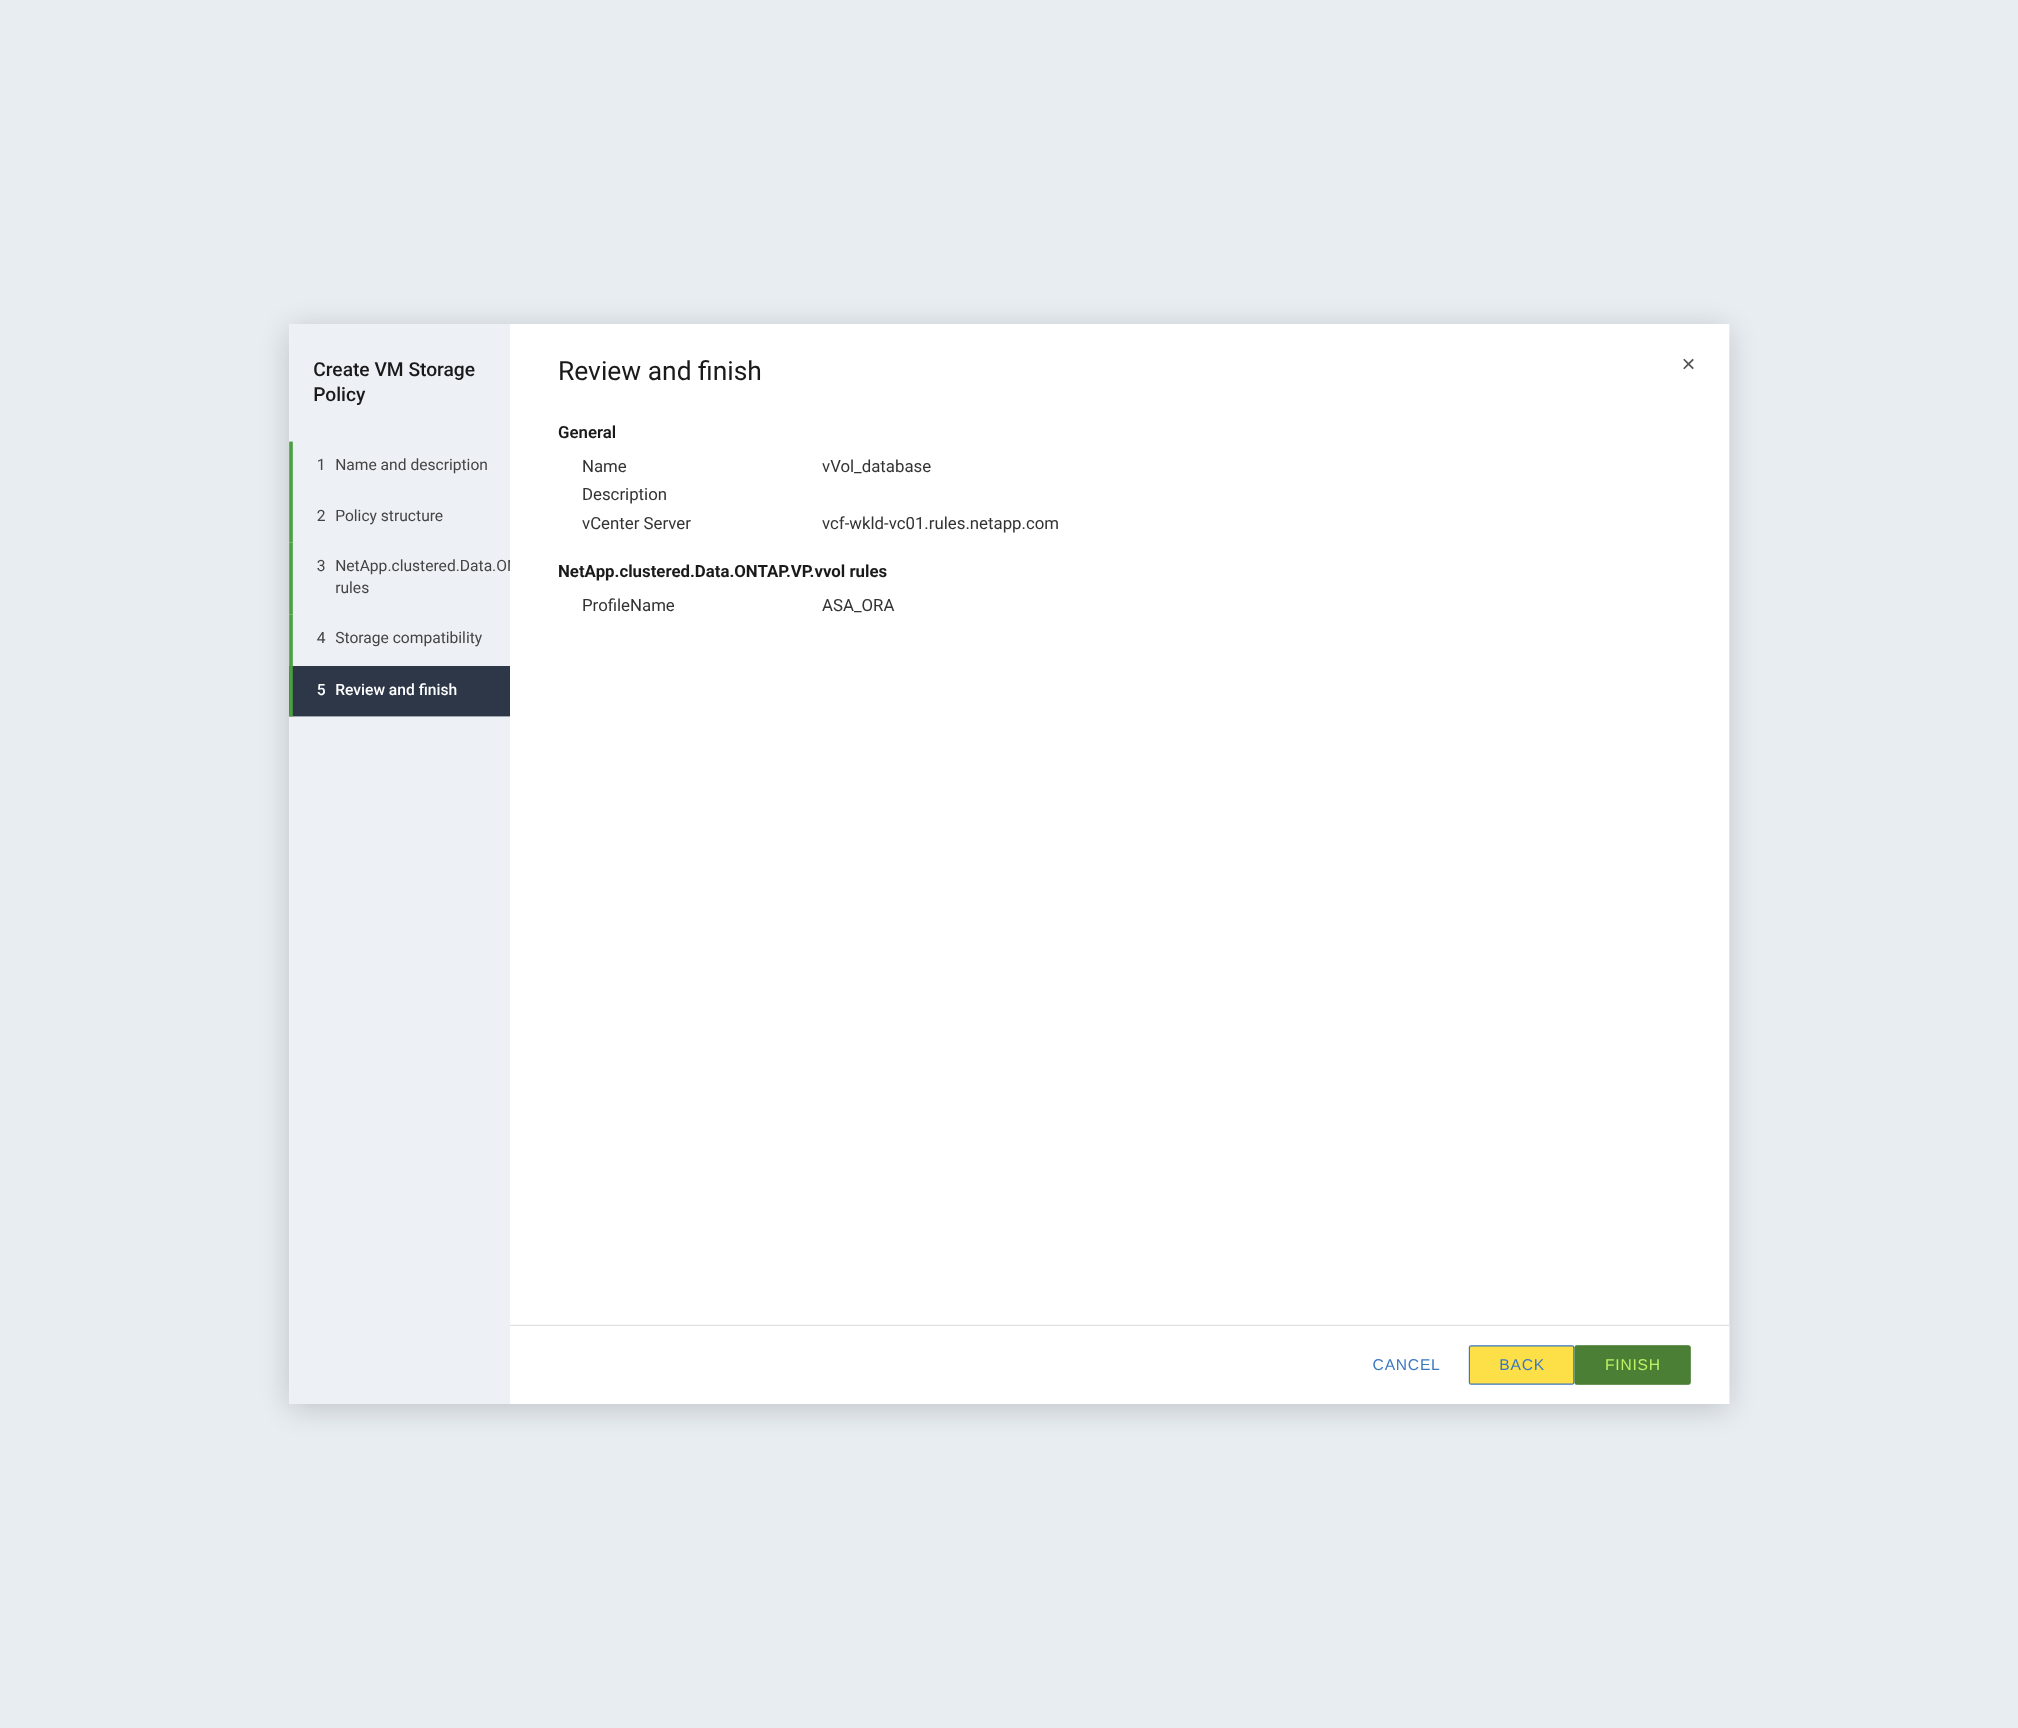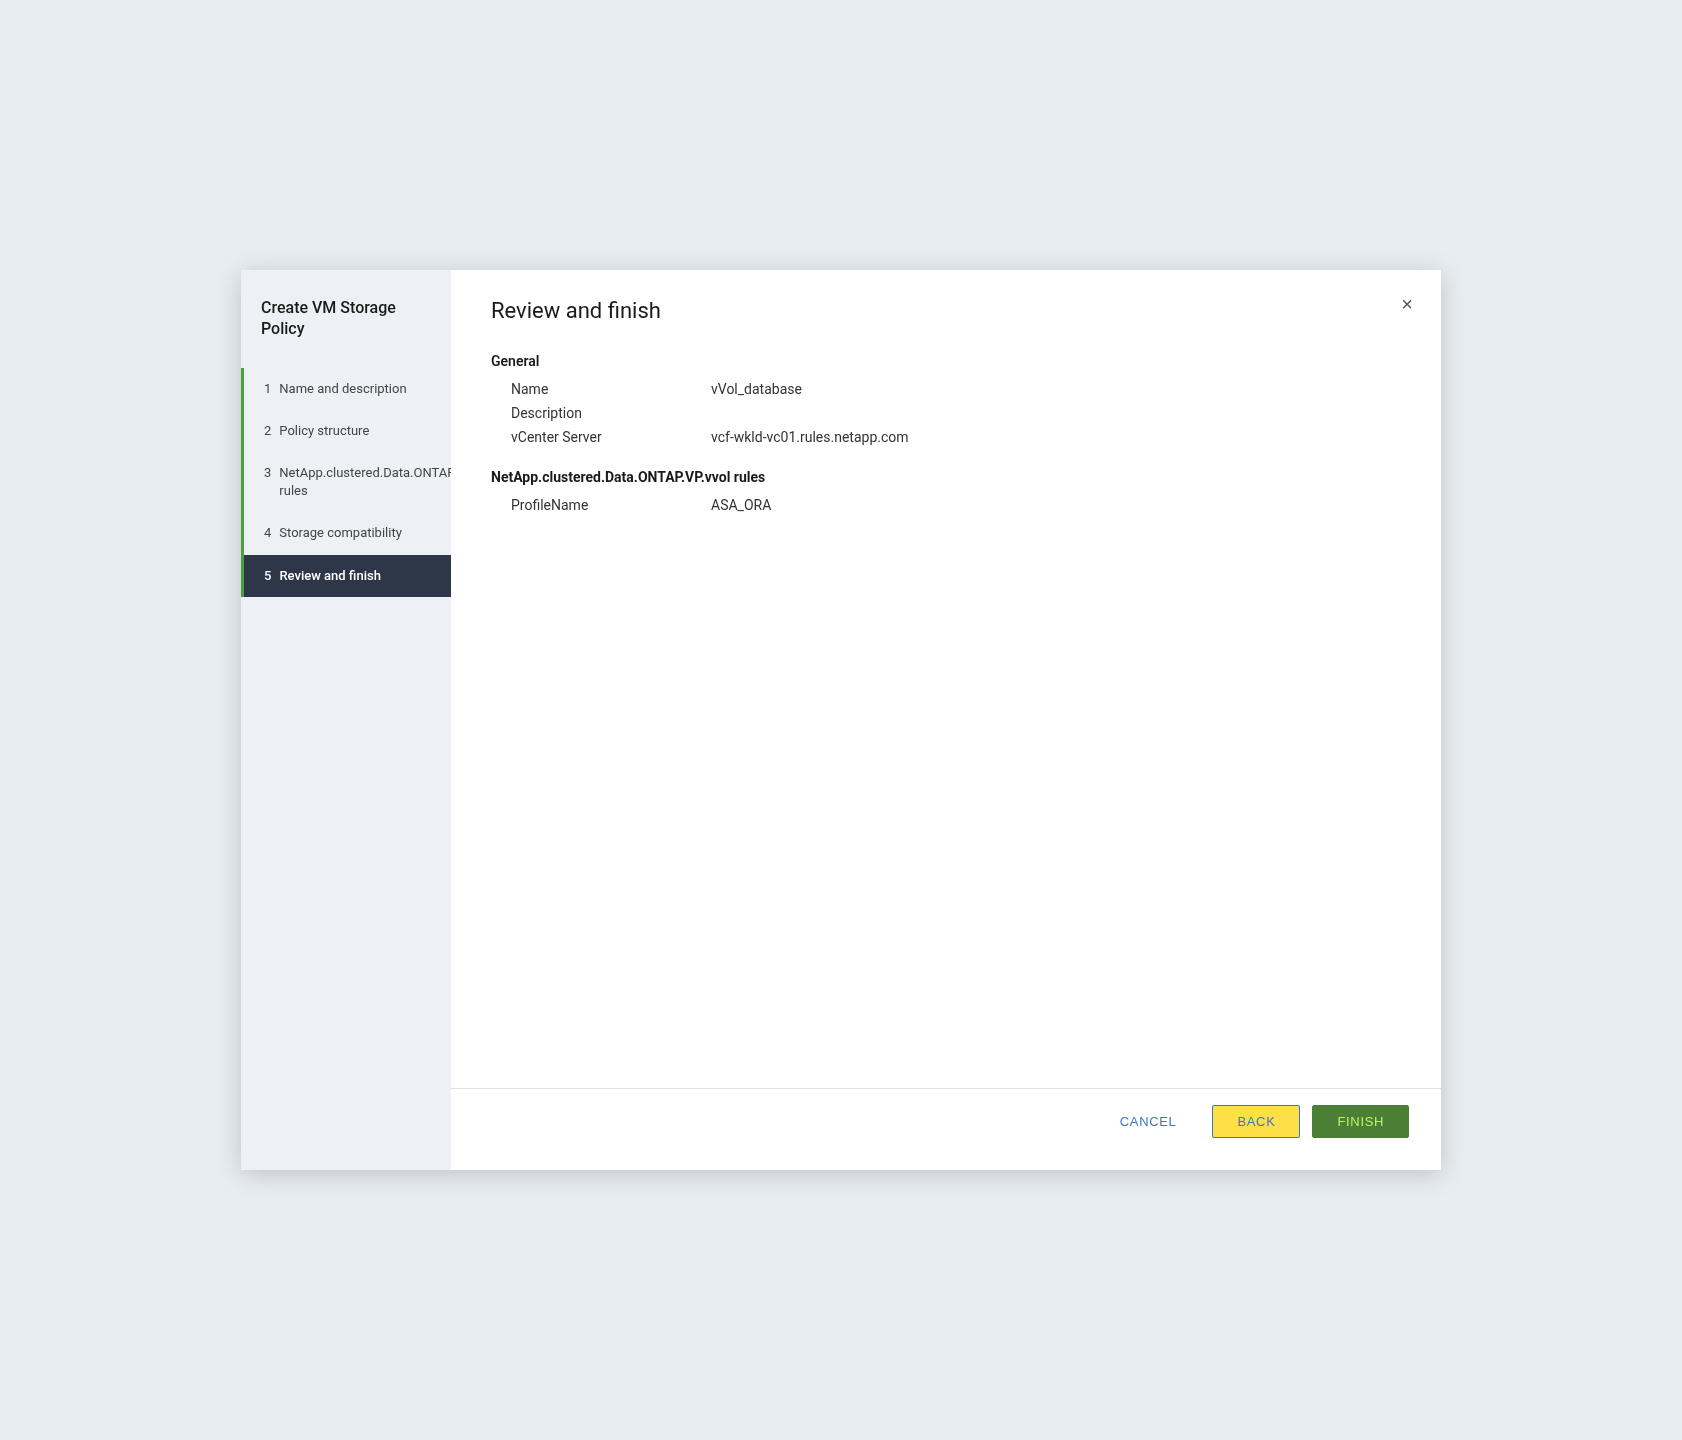--- a/index.html
+++ b/index.html
@@ -28,21 +28,21 @@
       position: relative;
     }
 
     .dialog-body {
       display: flex;
       flex: 1;
     }
 
     
     .sidebar {
-      width: 210px;
+      width: 184px;
       background: #edf1f5;
       padding: 0;
       flex-shrink: 0;
       display: flex;
       flex-direction: column;
     }
 
     .sidebar-title {
       font-size: 16px;
       font-weight: 500;
@@ -159,30 +159,29 @@
     .rules-section-title {
       font-size: 14px;
       font-weight: 700;
       color: #1a1a1a;
       margin-bottom: 8px;
     }
 
     
     .dialog-footer {
       position: absolute;
-      bottom: 16px;
+      bottom: 0;
       left: 0;
       right: 0;
       background: #fff;
       border-top: 1px solid #e0e0e0;
       display: flex;
       justify-content: flex-end;
       align-items: center;
       padding: 16px 32px;
-      gap: 12px;
     }
 
     .btn {
       padding: 8px 24px;
       font-size: 13px;
       font-weight: 500;
       cursor: pointer;
       border-radius: 2px;
       letter-spacing: 0.05em;
       text-transform: uppercase;

